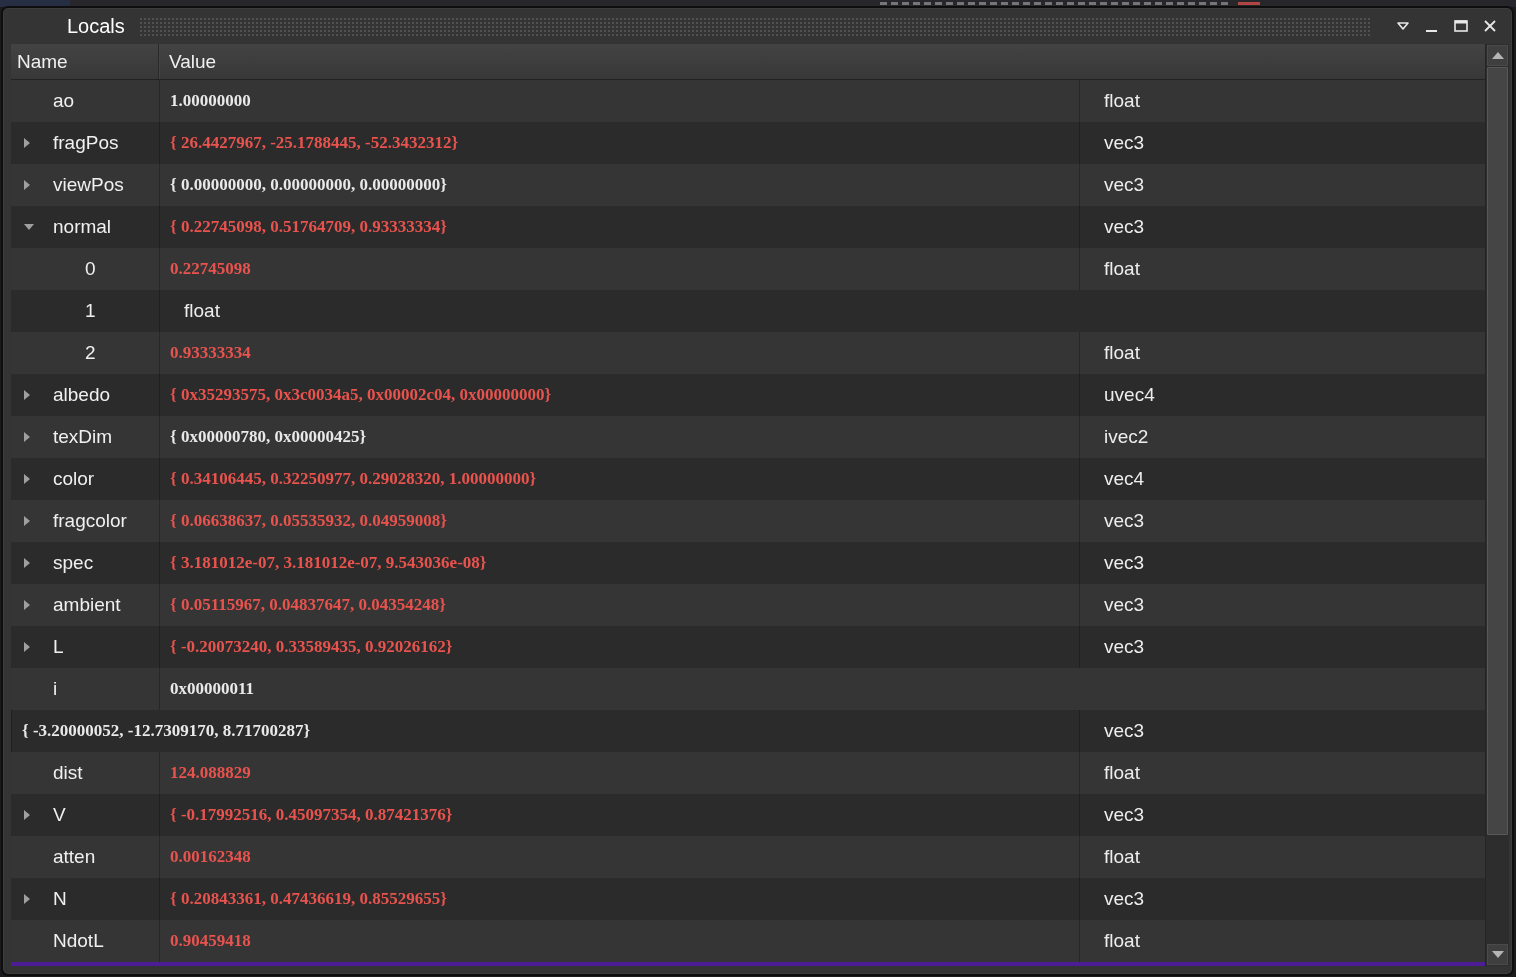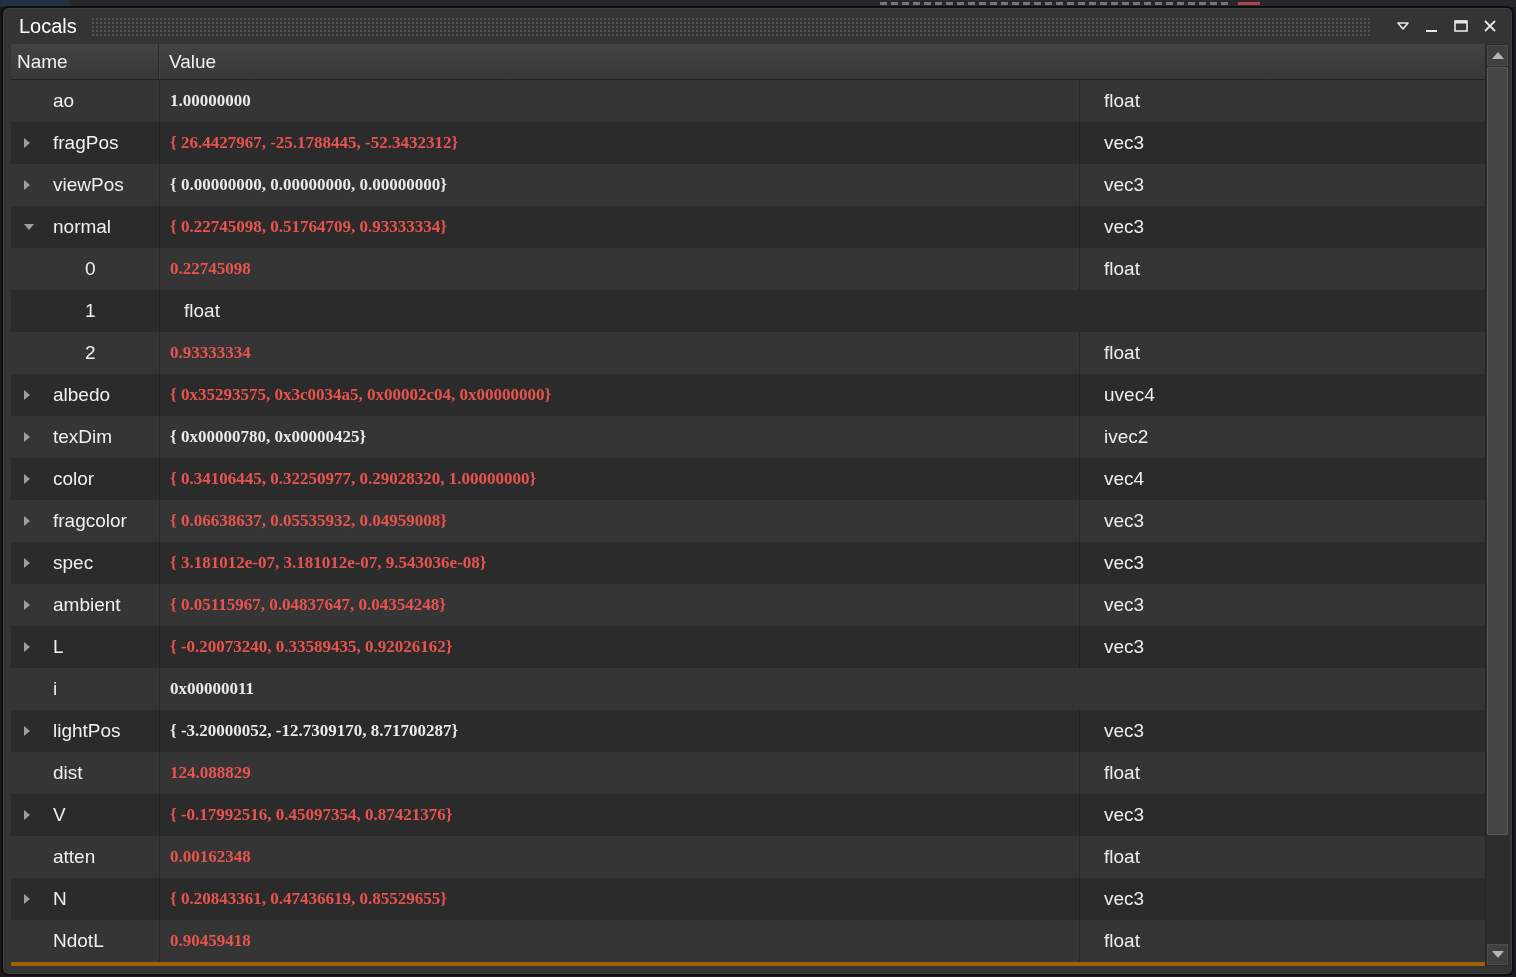--- a/index.html
+++ b/index.html
@@ -15,34 +15,34 @@
     background:repeating-linear-gradient(90deg,#75757a 0 7px,transparent 7px 11px);}
   .strip-red{position:absolute;left:1238px;top:2px;width:22px;height:3px;background:#b04543;}
 
   
   .window{
     position:absolute;left:1px;top:6px;width:1513px;height:970px;
     background:#343434;border:2px solid #0e0e0e;border-radius:7px;
     box-sizing:border-box;box-shadow:0 0 0 1px #3d3d3d inset;
   }
   .titlebar{height:36px;display:flex;align-items:center;padding:0 10px 0 16px;}
-  .title{font-size:20px;color:#ffffff;white-space:nowrap;}
+  .title{font-size:20px;color:#ffffff;white-space:nowrap;margin-left:48px;}
   .dots{
     flex:1;height:20px;margin:2px 14px 0 14px;
     background-image:radial-gradient(#515151 1px,transparent 1.3px);
     background-size:4px 4px;
   }
   .tb-btn{width:24px;height:22px;display:flex;align-items:center;justify-content:center;
     margin-left:5px;cursor:default;}
   .tb-btn svg{display:block;}
 
   
   .table{
     position:absolute;left:8px;top:36px;right:3px;bottom:8px;
-    background:#a16207;overflow:hidden;
+    background:#4c1d95;overflow:hidden;
   }
   .header{
     display:flex;height:36px;box-sizing:border-box;
     background:linear-gradient(#434343,#383838);
     border-bottom:1px solid #222;color:#f0f0f0;font-size:19px;
   }
   .hcell{display:flex;align-items:center;box-sizing:border-box;}
   .h-name{width:148px;padding-left:6px;border-right:1px solid #292929;box-shadow:1px 0 0 #444;}
   .h-value{flex:1;padding-left:10px;border-right:1px solid #292929;box-shadow:1px 0 0 #444;}
   .h-type{width:406px;padding-left:10px;}
@@ -241,24 +241,20 @@
           <div class="c-value changed">{ -0.20073240, 0.33589435, 0.92026162}</div>
           <div class="c-type">vec3</div>
         </div>
         <div class="row light">
           <div class="c-name">
             <span>i</span>
           </div>
           <div class="c-value">0x00000011</div>
         </div>
         <div class="row dark">
-          <div class="c-name">
-            <span class="arrow collapsed"></span>
-            <span>lightPos</span>
-          </div>
           <div class="c-value">{ -3.20000052, -12.7309170, 8.71700287}</div>
           <div class="c-type">vec3</div>
         </div>
         <div class="row light">
           <div class="c-name">
             <span>dist</span>
           </div>
           <div class="c-value changed">124.088829</div>
           <div class="c-type">float</div>
         </div>

